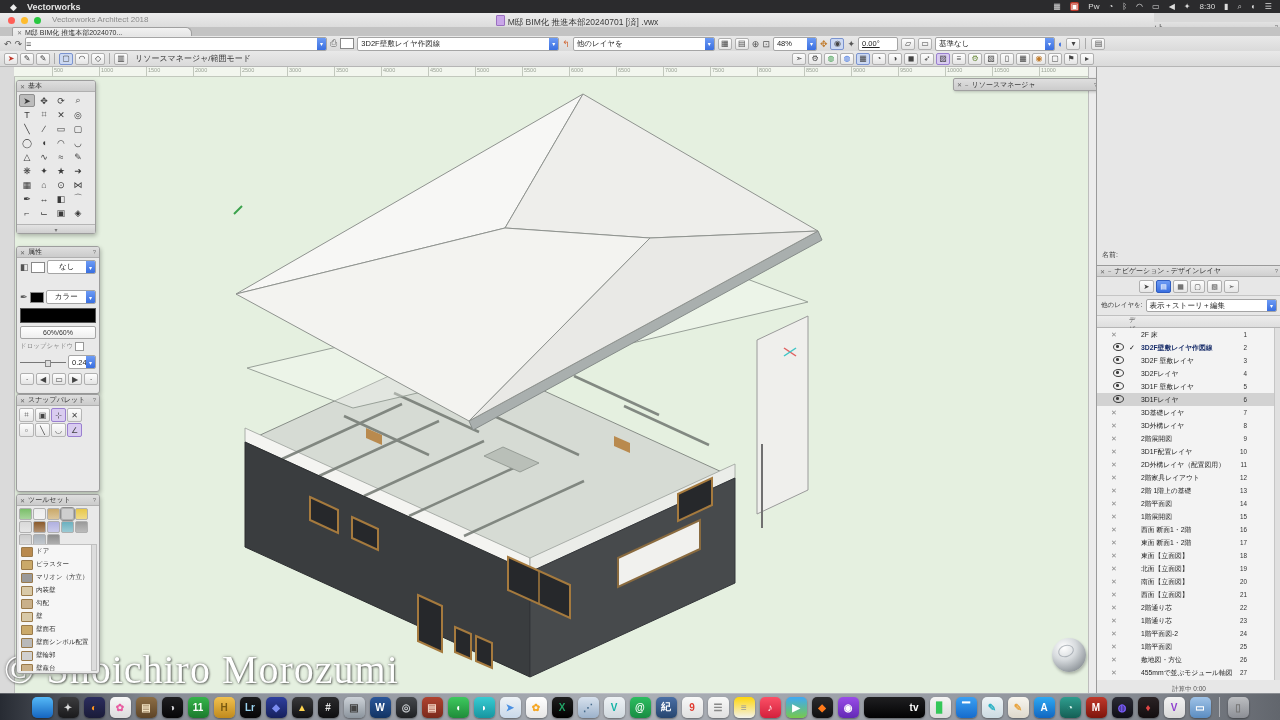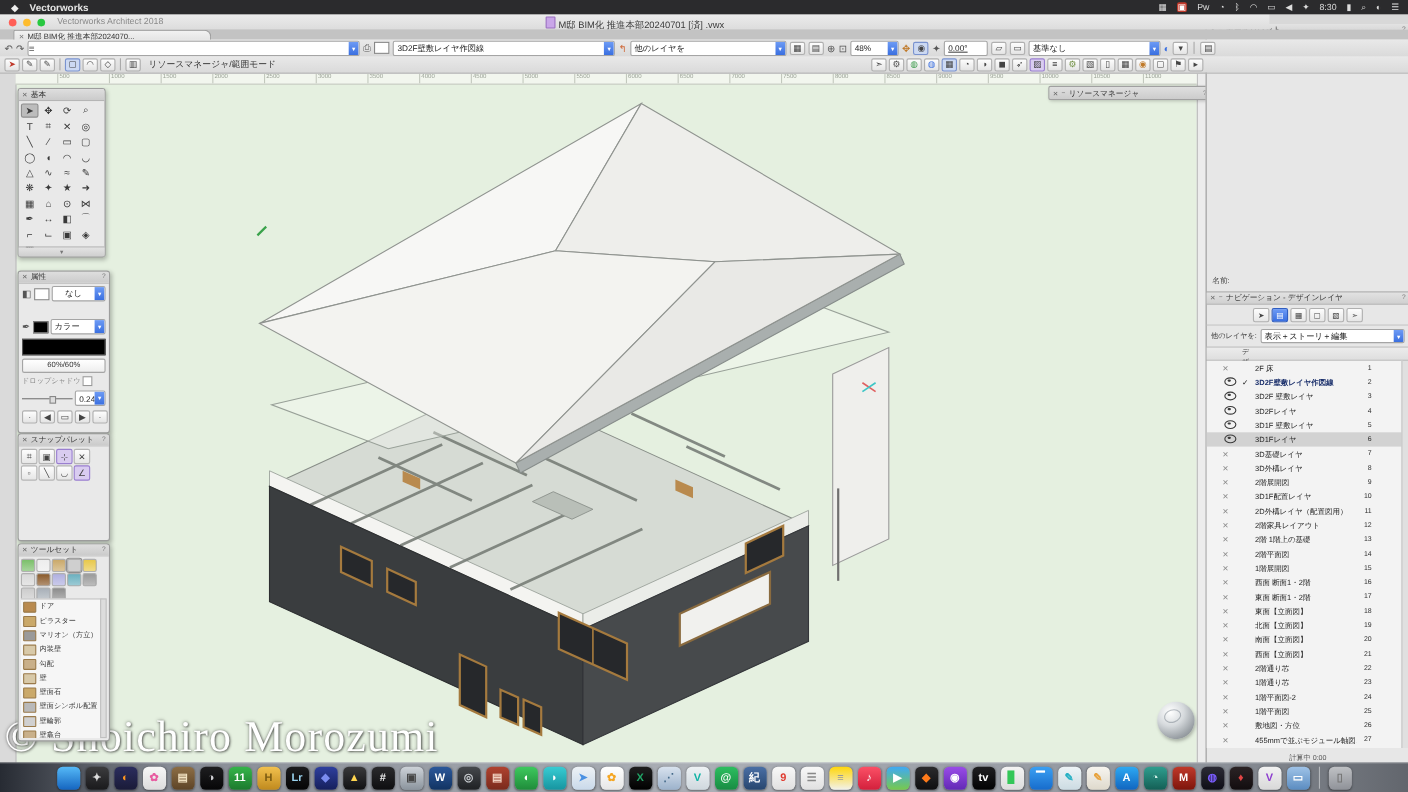--- a/index.html
+++ b/index.html
@@ -408,21 +408,21 @@
         <span class="aswatch"></span>
       <div class="combo" style="flex:1">
           <span class="ctxt" style="text-align:center">なし</span>
           <span class="cap">▾</span>
         </div>
       </div>
     <div class="arow" style="margin-top:14px;">
         <span class="gl">✒</span>
         <span class="aswatch black"></span>
       <div class="combo" style="flex:1">
-          <span class="ctxt" style="">カラー</span>
+          <span class="ctxt" style="text-align:center">カラー</span>
           <span class="cap">▾</span>
         </div>
       </div>
     <div id="attr-blackbar"></div>
     <div id="attr-op">60%/60%</div>
     <div id="attr-shadow">
         <span>ドロップシャドウ</span>
         <span class="cb"></span>
       </div>
     <div id="attr-slider">
@@ -803,21 +803,21 @@
       <span class="dicon" style="background: linear-gradient(rgb(238, 242, 245), rgb(207, 216, 222)); color: rgb(17, 179, 165);">V</span>
       <span class="dicon" style="background: linear-gradient(rgb(45, 190, 96), rgb(24, 140, 67)); color: rgb(255, 255, 255);">@</span>
       <span class="dicon" style="background: linear-gradient(rgb(74, 111, 165), rgb(39, 70, 111)); color: rgb(255, 255, 255);">紀</span>
       <span class="dicon" style="background: linear-gradient(rgb(248, 248, 248), rgb(224, 224, 224)); color: rgb(224, 59, 48);">9</span>
       <span class="dicon" style="background: linear-gradient(rgb(248, 248, 248), rgb(224, 224, 224)); color: rgb(136, 136, 136);">☰</span>
       <span class="dicon" style="background: linear-gradient(rgb(255, 214, 10), rgb(242, 242, 236)); color: rgb(153, 153, 153);">≡</span>
       <span class="dicon" style="background: linear-gradient(rgb(251, 80, 102), rgb(211, 32, 60)); color: rgb(255, 255, 255);">♪</span>
       <span class="dicon" style="background: linear-gradient(rgb(63, 169, 245), rgb(119, 201, 76)); color: rgb(255, 255, 255);">▶</span>
       <span class="dicon" style="background: linear-gradient(rgb(43, 43, 45), rgb(15, 15, 17)); color: rgb(255, 122, 26);">◆</span>
       <span class="dicon" style="background: linear-gradient(rgb(154, 76, 232), rgb(98, 41, 181)); color: rgb(255, 255, 255);">◉</span>
-      <span class="dicon" style="background: linear-gradient(rgb(31, 31, 33), rgb(2, 2, 3)); color: rgb(255, 255, 255);">tv</span>
+      <span class="dicon" style="background: linear-gradient(rgb(31, 31, 33), rgb(2, 2, 3)); color: rgb(255, 255, 255); padding-left: 40px;">tv</span>
       <span class="dicon" style="background: linear-gradient(rgb(244, 244, 244), rgb(220, 220, 220)); color: rgb(52, 199, 89);">▊</span>
       <span class="dicon" style="background: linear-gradient(rgb(58, 160, 243), rgb(23, 108, 204)); color: rgb(255, 255, 255);">▔</span>
       <span class="dicon" style="background: linear-gradient(rgb(238, 244, 247), rgb(204, 219, 226)); color: rgb(39, 176, 196);">✎</span>
       <span class="dicon" style="background: linear-gradient(rgb(247, 245, 239), rgb(222, 217, 204)); color: rgb(232, 163, 61);">✎</span>
       <span class="dicon" style="background: linear-gradient(rgb(45, 169, 243), rgb(17, 102, 192)); color: rgb(255, 255, 255);">A</span>
       <span class="dicon" style="background: linear-gradient(rgb(47, 158, 143), rgb(20, 95, 85)); color: rgb(208, 240, 232);">◔</span>
       <span class="dicon" style="background: linear-gradient(rgb(192, 57, 43), rgb(126, 21, 11)); color: rgb(255, 255, 255);">M</span>
       <span class="dicon" style="background: linear-gradient(rgb(43, 43, 53), rgb(14, 14, 22)); color: rgb(122, 92, 255);">◍</span>
       <span class="dicon" style="background: linear-gradient(rgb(43, 35, 37), rgb(18, 13, 15)); color: rgb(224, 69, 69);">♦</span>
       <span class="dicon" style="background: linear-gradient(rgb(242, 242, 242), rgb(216, 216, 216)); color: rgb(142, 63, 208);">V</span>

